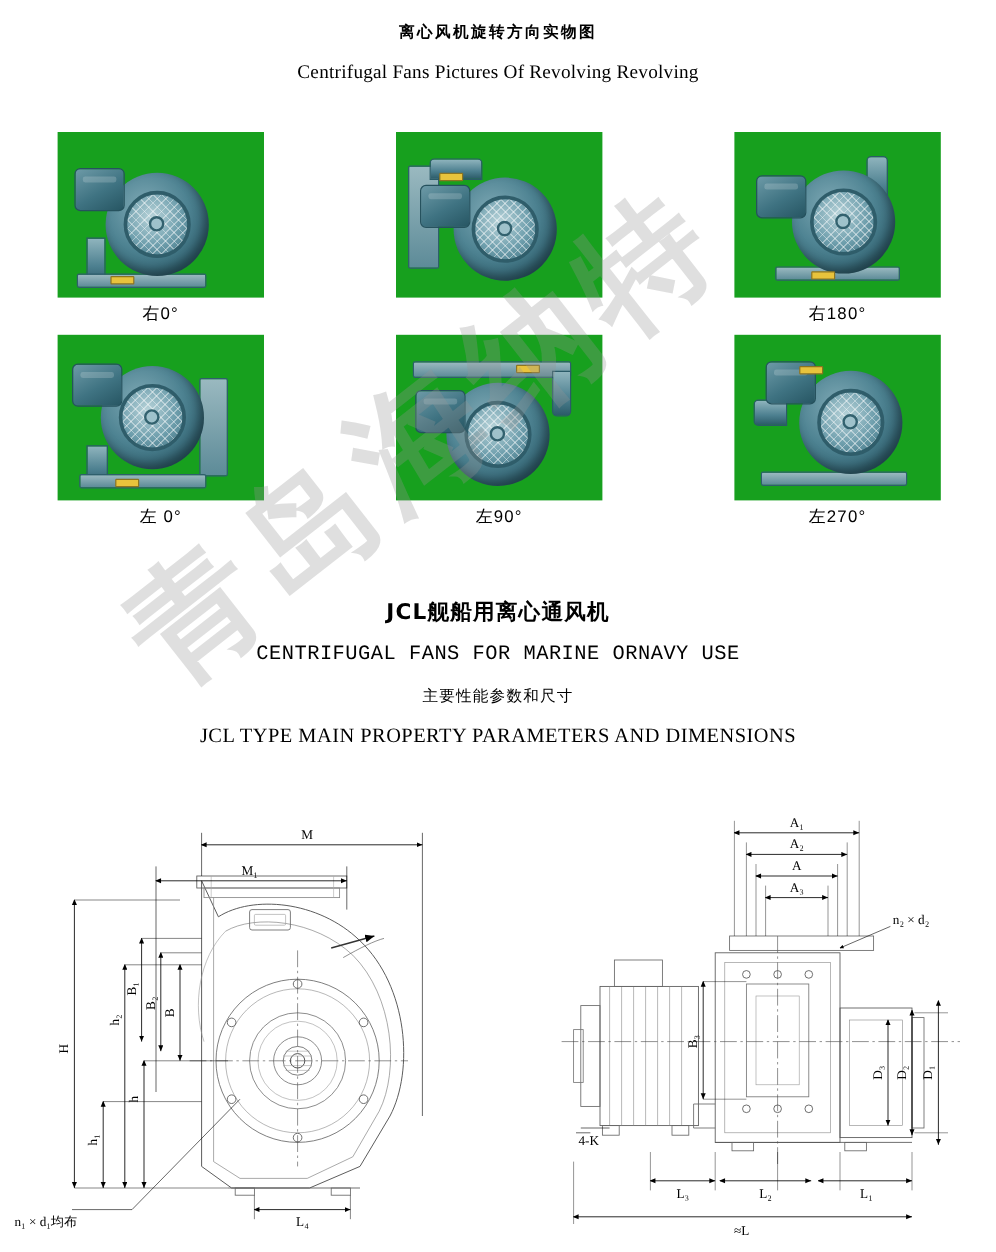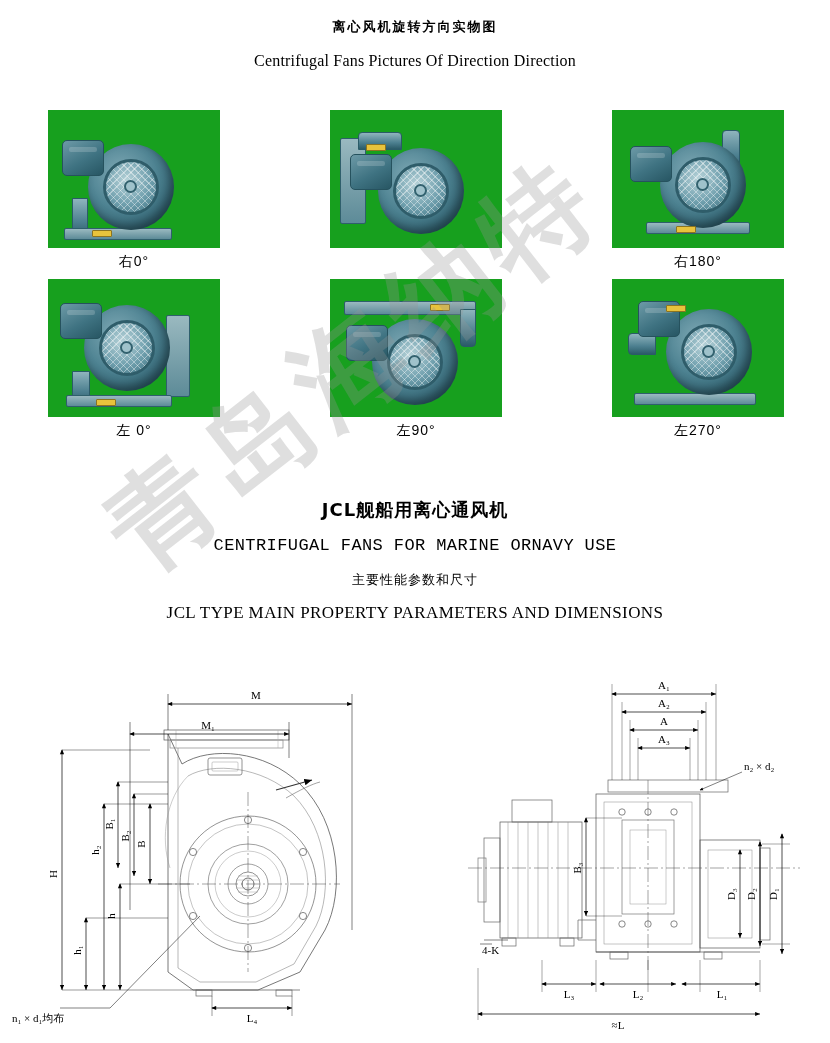--- a/index.html
+++ b/index.html
@@ -189,21 +189,21 @@
     top: 672px;
     width: 830px;
     height: 371px;
   }
   .drawings svg { display: block; }
 </style>
 </head>
 <body>
 
 <div class="title-cn">离心风机旋转方向实物图</div>
-<div class="title-en">Centrifugal Fans Pictures Of Direction Direction</div>
+<div class="title-en">Centrifugal Fans Pictures Of Revolving Revolving</div>
 
 <div class="photo-grid">
 
   <div class="photo-row">
 
     <div class="photo-cell">
       <div class="photo">
         <div class="fan">
           <div class="volute-tail" style="left:24px; top:88px; width:16px; height:40px; border-radius:0 0 4px 4px;"></div>
           <div class="base-plate" style="left:16px; top:118px; width:108px; height:12px; border-radius:2px;"></div>

